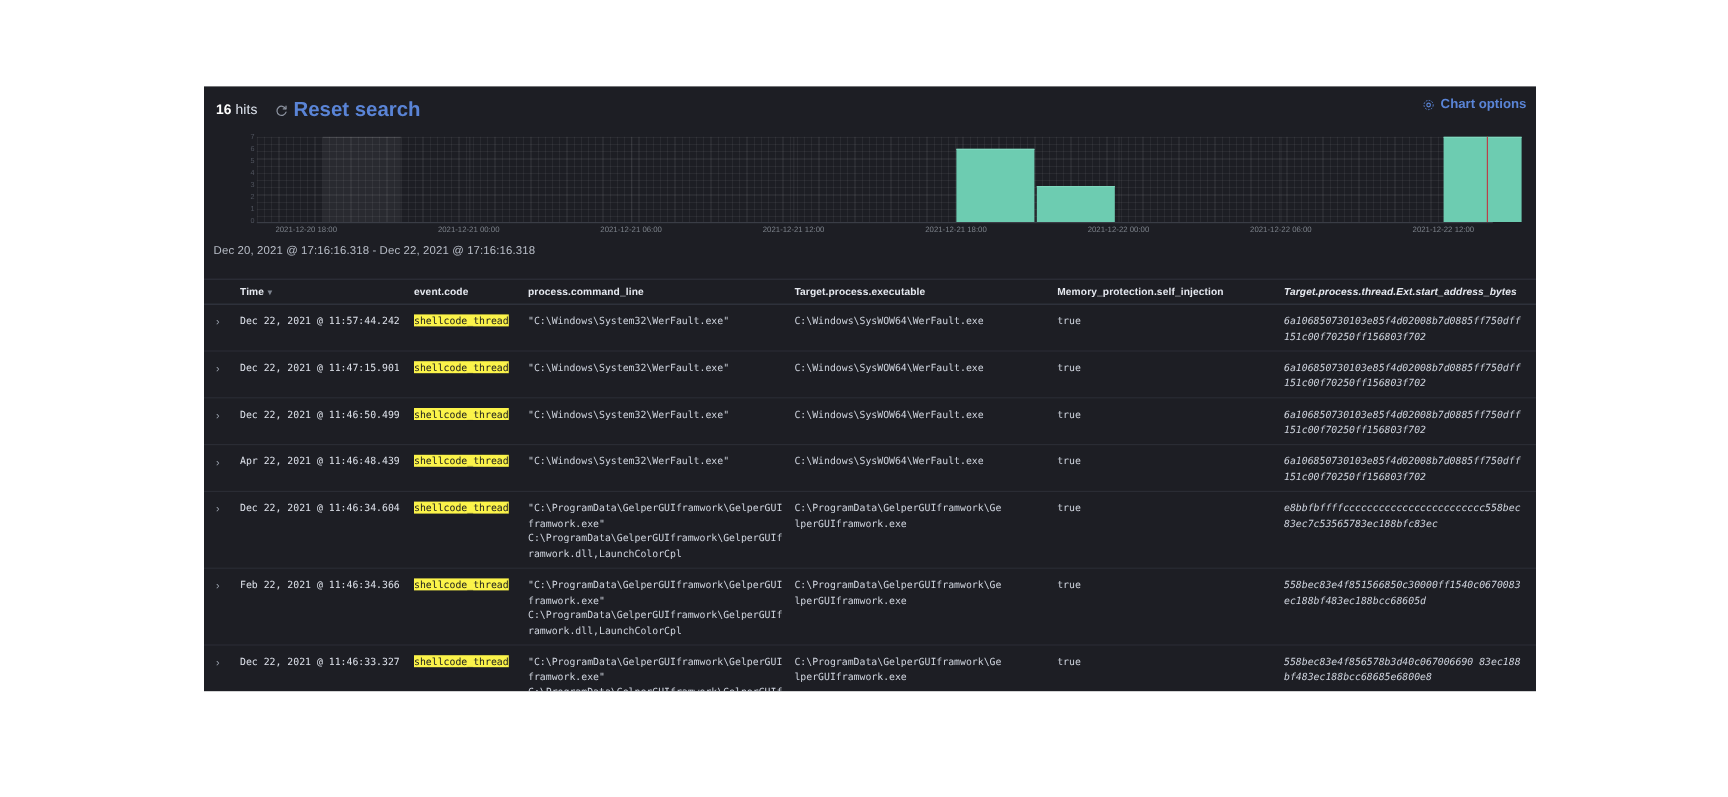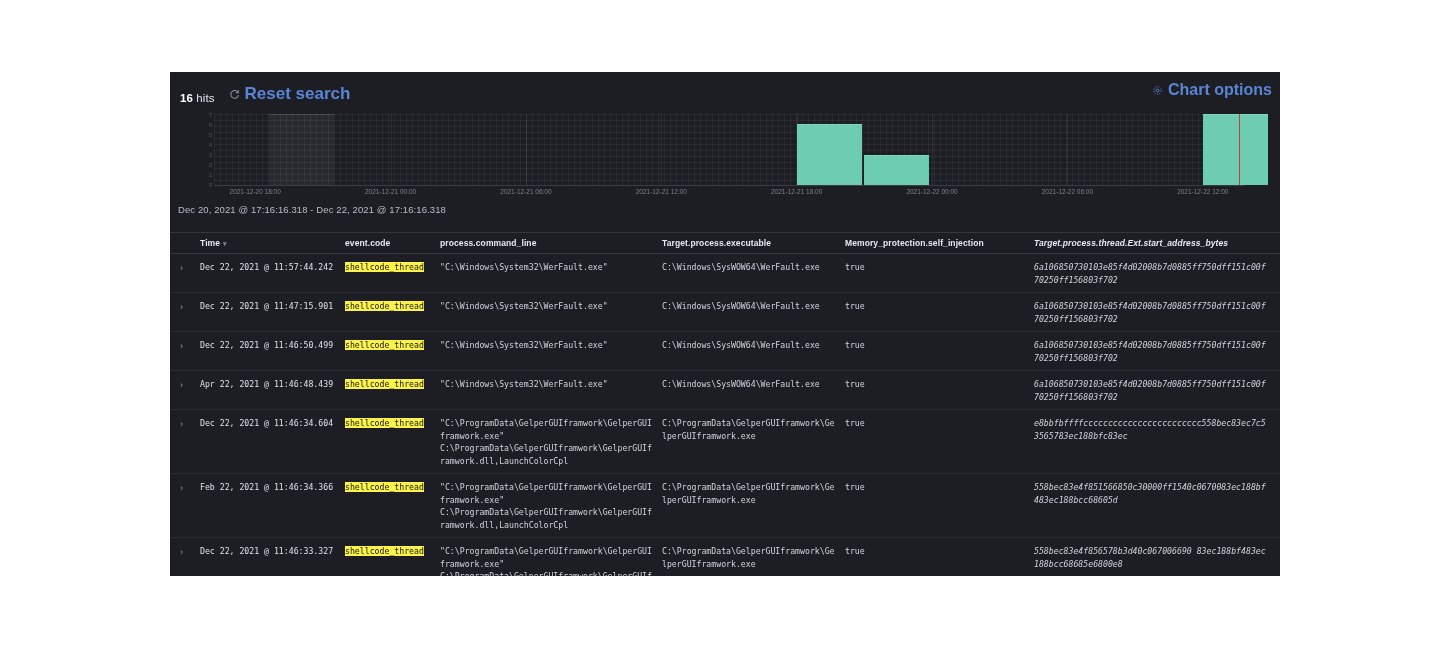--- a/index.html
+++ b/index.html
@@ -21,21 +21,21 @@
     width: 1110px; height: 504px;
     background: #1d1e24;
   }
 
   
   .topbar {
     position: relative;
     height: 32px;
     padding: 8px 10px 0 10px;
     display: flex;
-    align-items: flex-end;
+    align-items: center;
   }
   .hits {
     font-size: 11.5px;
     color: #dfe5ef;
     letter-spacing: .1px;
     white-space: nowrap;
   }
   .hits b { font-weight: 700; color: #ffffff; }
   .reset-wrap {
     display: flex; align-items: center; gap: 5px;
@@ -55,21 +55,21 @@
     white-space: nowrap;
   }
   .chart-options {
     position: absolute;
     right: 8px; top: 9px;
     display: flex; align-items: center; gap: 5px;
     cursor: pointer;
   }
   .chart-options .gear { width: 11px; height: 11px; display:block; }
   .chart-options-label {
-    font-size: 16px;
+    font-size: 11px;
     color: #5a84d6;
     font-weight: 600;
     white-space: nowrap;
   }
 
   
   .hist-wrap {
     position: relative;
     margin: 2px 8px 0 8px;
     height: 118px;
@@ -166,21 +166,21 @@
     margin-left: 3px;
     color: #7d838e;
     font-size: 7px;
     vertical-align: middle;
   }
   .c-exp   { width: 20px; flex: 0 0 20px; }
   .c-time  { width: 145px; flex: 0 0 145px; }
   .c-code  { width: 95px;  flex: 0 0 95px; }
   .c-cmd   { width: 222px; flex: 0 0 222px; }
   .c-exe   { width: 183px; flex: 0 0 183px; }
-  .c-mem   { width: 189px; flex: 0 0 189px; }
+  .c-mem   { width: 189px; flex: 0 0 189px; margin-left: 36px; }
   .c-bytes { flex: 1 1 auto; min-width: 0; font-style: italic; }
 
   .trow {
     display: flex;
     align-items: flex-start;
     padding: 7px 0 6px 10px;
     border-bottom: 1px solid #2a2c34;
     min-height: 38px;
   }
   .expander {

